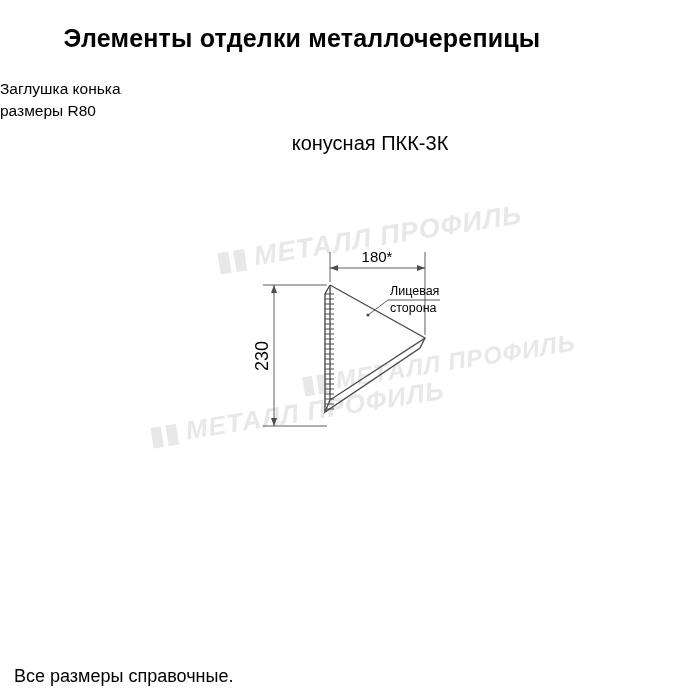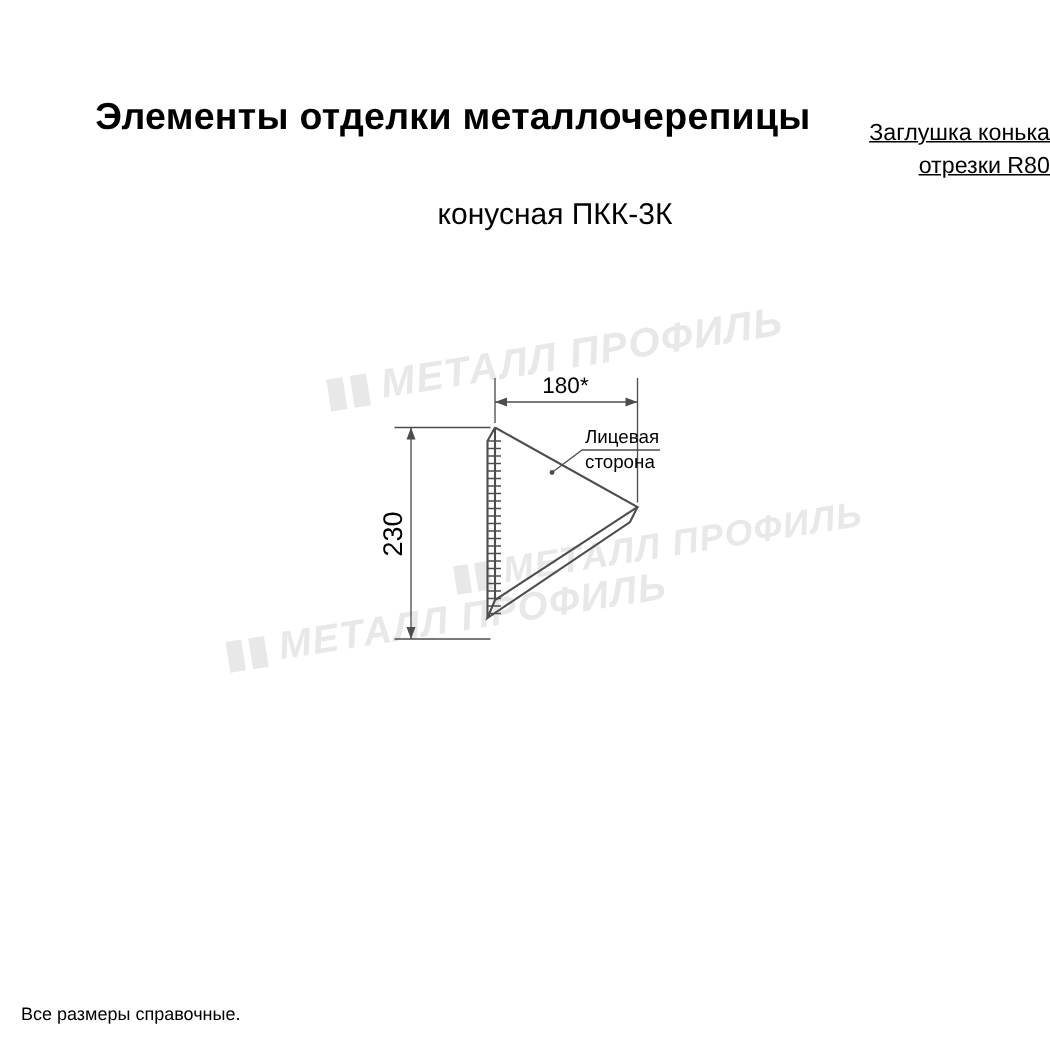--- a/index.html
+++ b/index.html
@@ -22,31 +22,29 @@
   }
   .title {
     position: absolute;
     top: 24px;
     left: 0;
     width: 604px;
     text-align: center;
     font-size: 25px;
     font-weight: bold;
     letter-spacing: 0.2px;
-    margin-top: 40px;
   }
   .subtitle {
     position: absolute;
     top: 78px;
     left: 0;
     width: 700px;
-    text-align: right;
+    text-align: left;
     font-size: 15.5px;
     line-height: 22px;
-    text-decoration: underline;
   }
   .subtitle .line2 {
     display: block;
   }
   .subtitle3 {
     position: absolute;
     top: 132px;
     left: 0;
     width: 700px;
     text-align: center;
@@ -83,21 +81,21 @@
     margin-right: 6px;
     font-style: normal;
   }
   .wm1 { top: 222px; left: 215px; transform: rotate(-9deg); }
   .wm2 { top: 350px; left: 300px; transform: rotate(-9deg); font-size: 24px; }
   .wm3 { top: 398px; left: 148px; transform: rotate(-9deg); font-size: 26px; }
   .footnotes {
     position: absolute;
     left: 14px;
     bottom: 14px;
-    font-size: 12px;
+    font-size: 18px;
     line-height: 20px;
   }
   .footnotes div {
     white-space: nowrap;
   }
   svg text {
     font-family: "Liberation Sans", sans-serif;
   }
 </style>
 </head>
@@ -114,21 +112,21 @@
     </div>
     <div class="wm wm3">
       <span class="wm-mark">▮▮</span><span>МЕТАЛЛ ПРОФИЛЬ</span>
     </div>
   </div>
 
   <div class="title">Элементы отделки металлочерепицы</div>
 
   <div class="subtitle">
     <span>Заглушка конька</span>
-    <span class="line2">отрезки R80</span>
+    <span class="line2">размеры R80</span>
   </div>
 
   <div class="subtitle3">конусная  ПКК-3К</div>
 
   <div class="drawing">
     <svg width="700" height="290" viewBox="0 0 700 290">
 
       <g fill="none" stroke="#4d4d4d" stroke-width="1.4">
         <path d="M 330 95 L 425 148 L 330 210"></path>
         <path d="M 330 95 L 330 210"></path>

